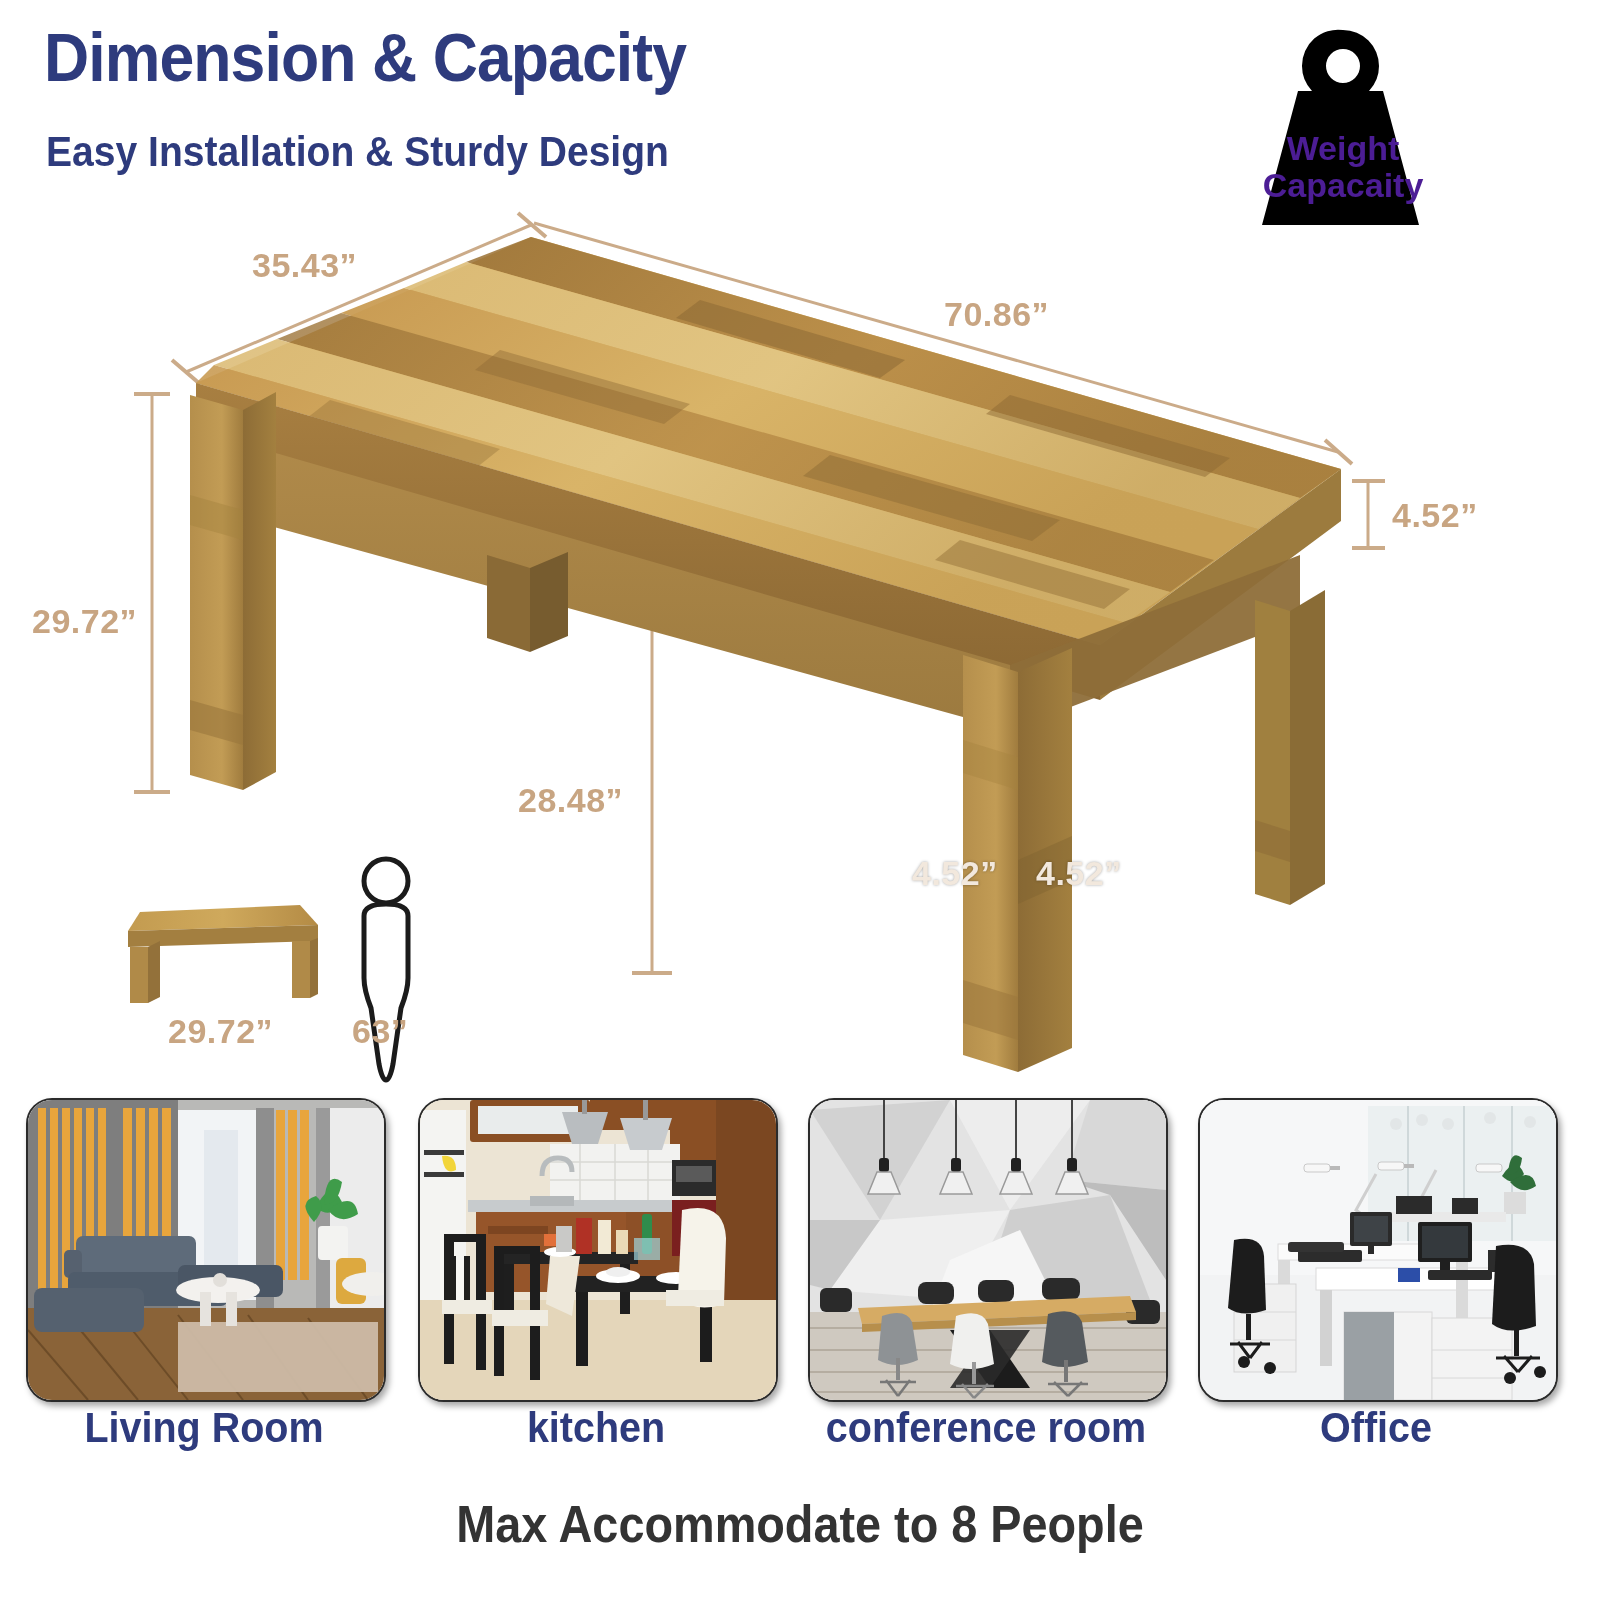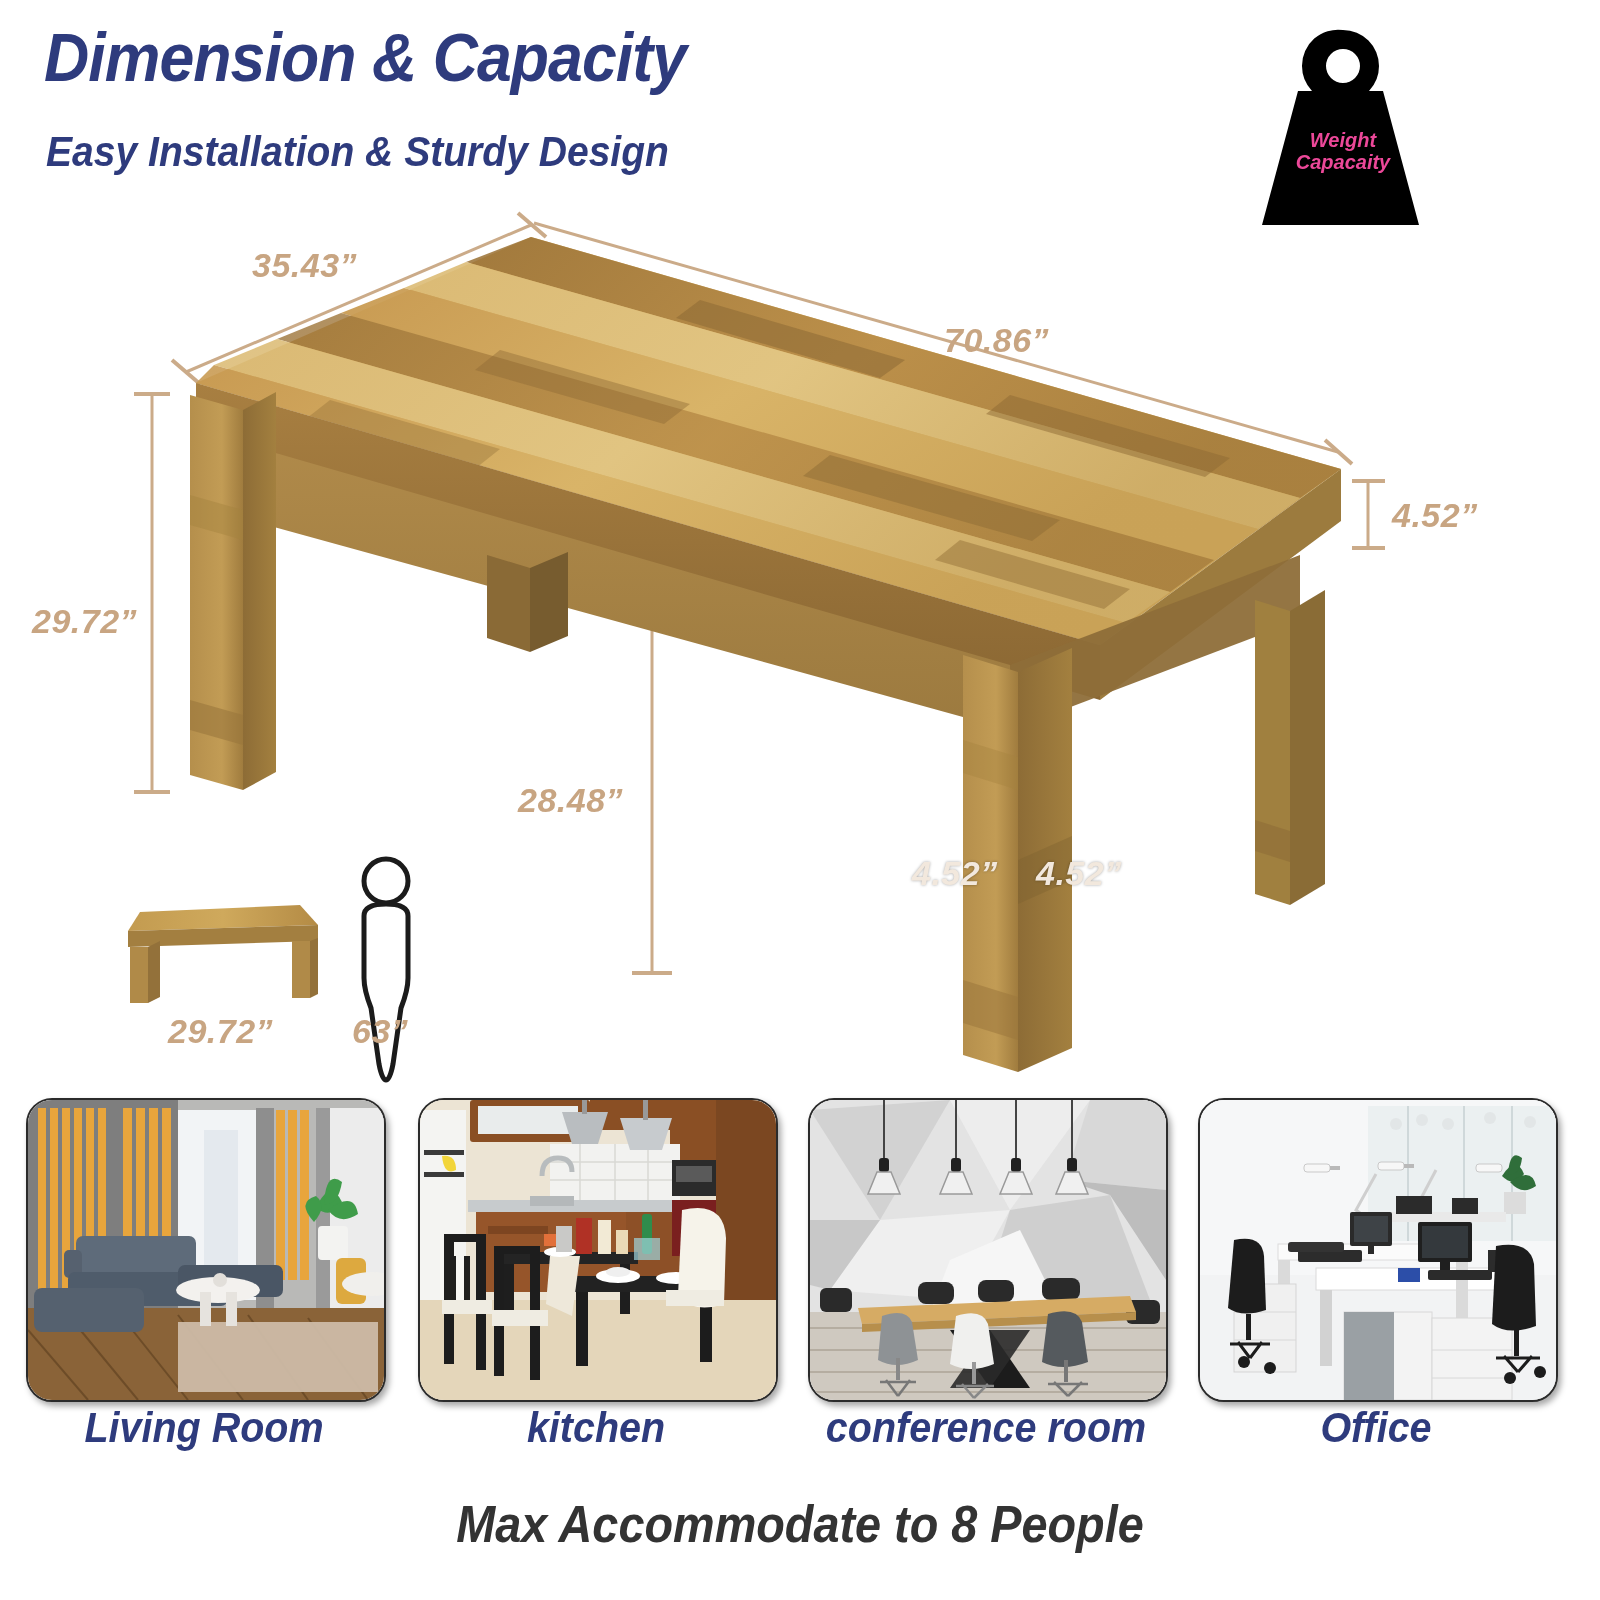--- a/index.html
+++ b/index.html
@@ -3,21 +3,21 @@
 <meta charset="utf-8">
 <style>
   html,body{margin:0;padding:0;}
   body{
     width:1600px;height:1600px;
     background:#ffffff;
     font-family:"Liberation Sans", sans-serif;
     overflow:hidden;
     position:relative;
   }
-  .root{position:absolute;inset:0;font-style:italic;}
+  .root{position:absolute;inset:0;}
 
   
   .title{
     position:absolute;left:44px;top:18px;
     font-size:68px;font-weight:bold;
     color:#2e3b7d;
     letter-spacing:-1px;
     transform:scaleX(0.92);transform-origin:left top;
     white-space:nowrap;
   }
@@ -26,22 +26,22 @@
     font-size:42px;font-weight:bold;
     color:#2e3b7d;
     transform:scaleX(0.93);transform-origin:left top;
     white-space:nowrap;
   }
 
   
   .weight-badge{position:absolute;left:1248px;top:22px;width:190px;height:210px;}
   .weight-text{
     position:absolute;left:0;top:108px;width:190px;
-    text-align:center;color:#ec4899;
-    font-size:20px;font-weight:bold;line-height:1.08;
+    text-align:center;color:#4c1d95;
+    font-size:34px;font-weight:bold;line-height:1.08;
     pointer-events:none;
   }
   .tabletop-cap{
     position:absolute;left:1160px;top:240px;width:420px;
     text-align:center;
     font-size:44px;font-weight:bold;color:#111111;
     white-space:nowrap;
   }
 
   
@@ -249,21 +249,21 @@
       </g>
 
       <g fill="none" stroke="#1b1b1b" stroke-width="5">
         <circle cx="386" cy="881" r="22"></circle>
         <path d="M364 916 q0 -12 22 -12 q22 0 22 12 l0 62 q0 12 -7 30 l-8 56 q-3 16 -7 16 q-4 0 -7 -16 l-8 -56 q-7 -18 -7 -30 Z"></path>
       </g>
     </g>
   </svg>
 
   <div class="dim" style="left:252px;top:246px;">35.43”</div>
-  <div class="dim" style="left:944px;top:295px;margin-top:26px;">70.86”</div>
+  <div class="dim" style="left:944px;top:295px;">70.86”</div>
   <div class="dim" style="left:1392px;top:496px;">4.52”</div>
   <div class="dim" style="left:32px;top:602px;">29.72”</div>
   <div class="dim" style="left:518px;top:781px;">28.48”</div>
   <div class="dim dim-white" style="left:912px;top:854px;">4.52”</div>
   <div class="dim dim-white" style="left:1036px;top:854px;">4.52”</div>
   <div class="dim" style="left:168px;top:1012px;">29.72”</div>
   <div class="dim" style="left:352px;top:1012px;">63”</div>
 
   <div class="cards">
 

